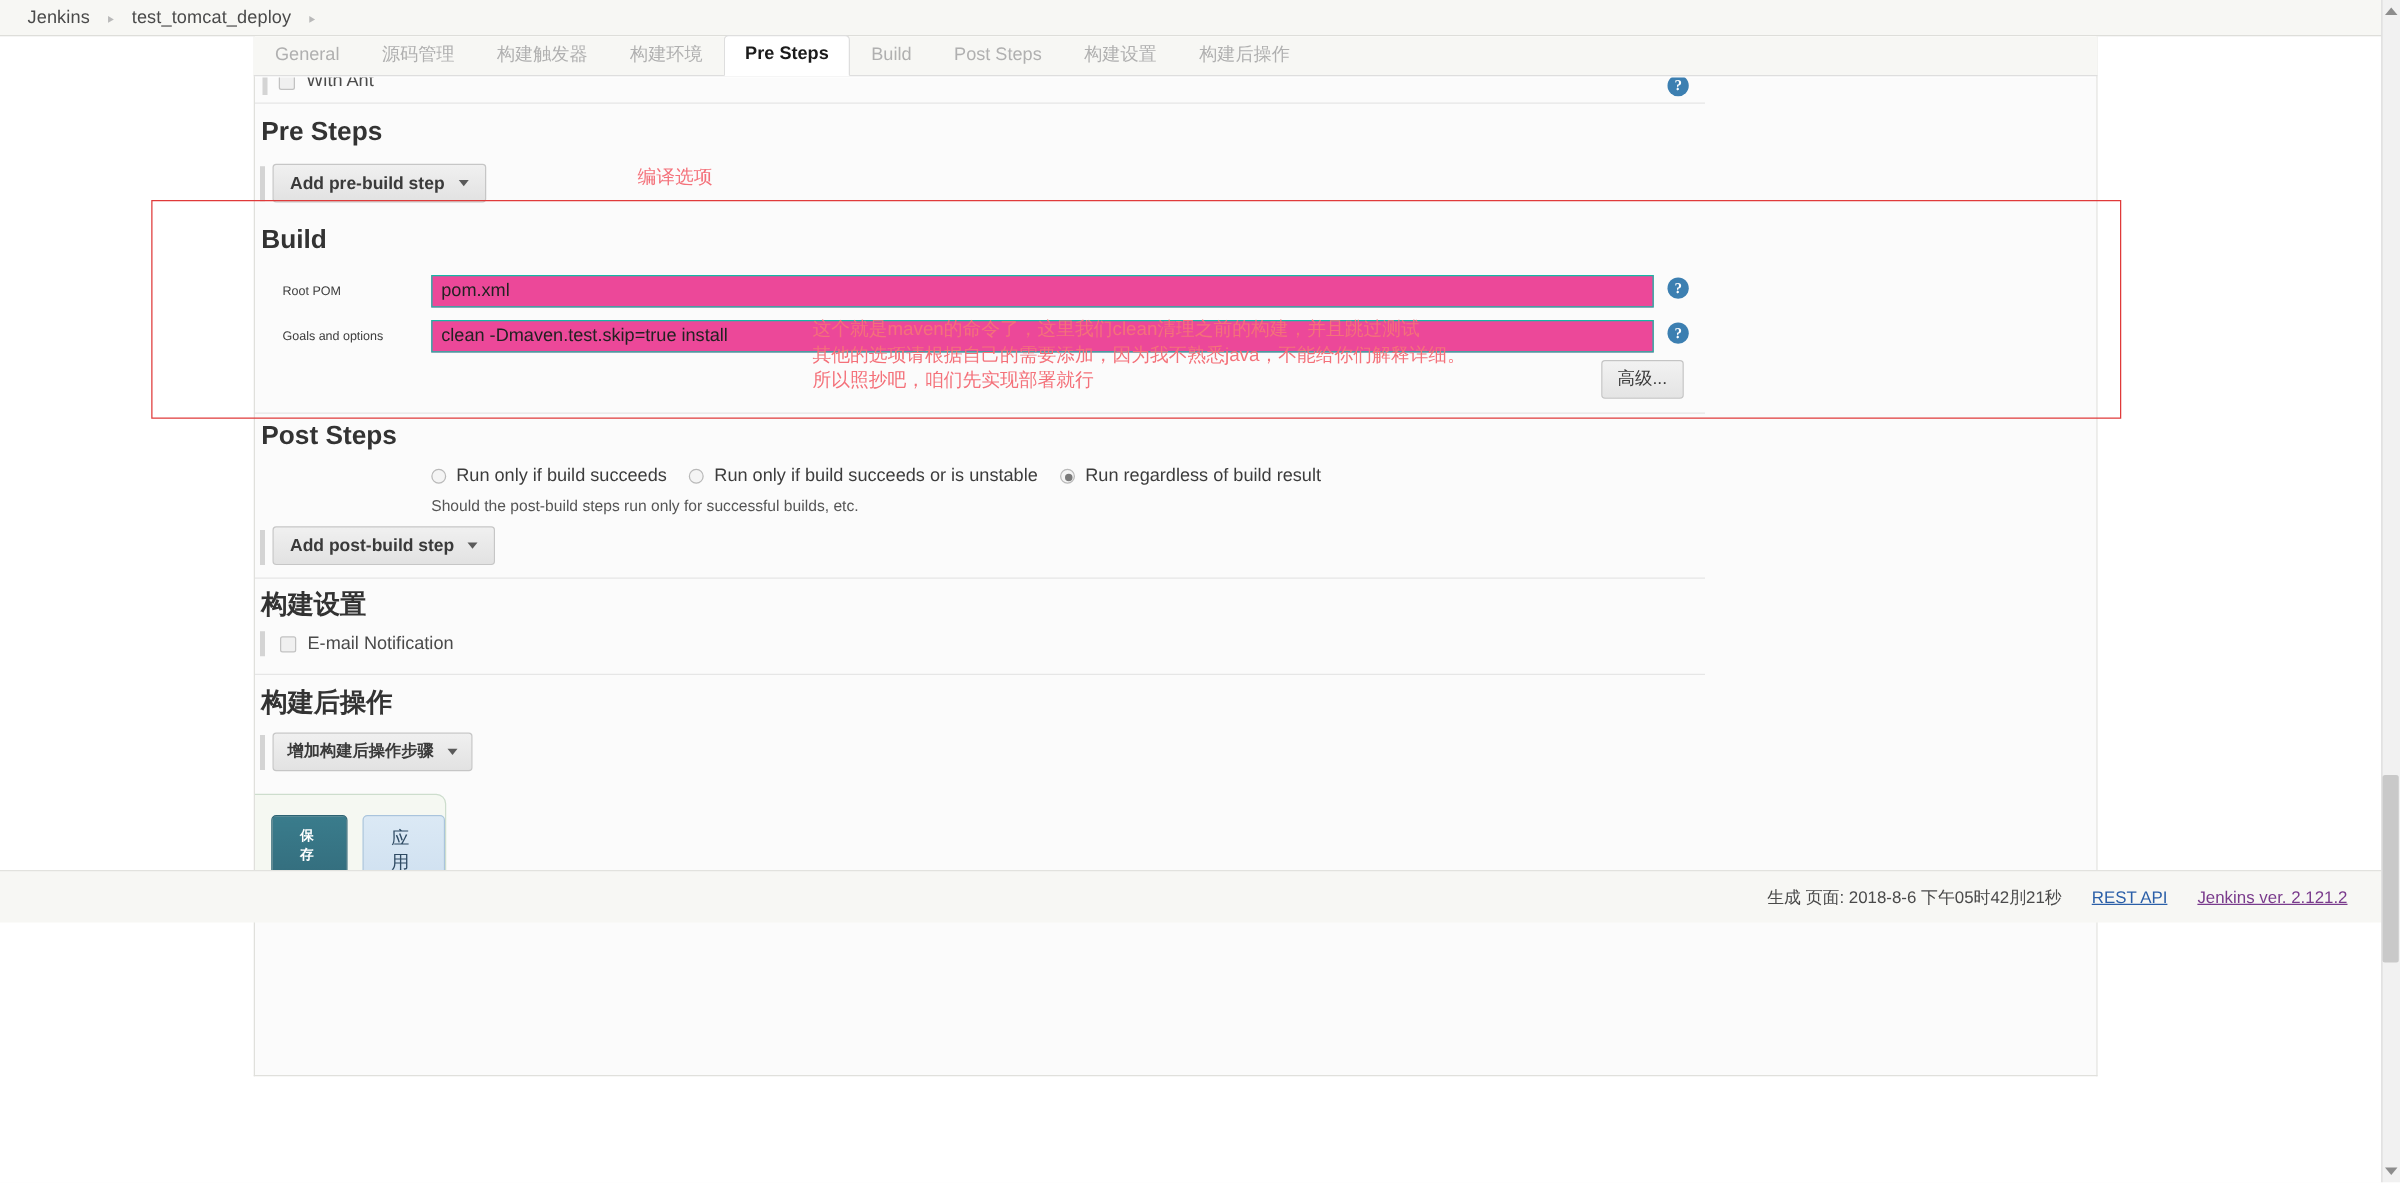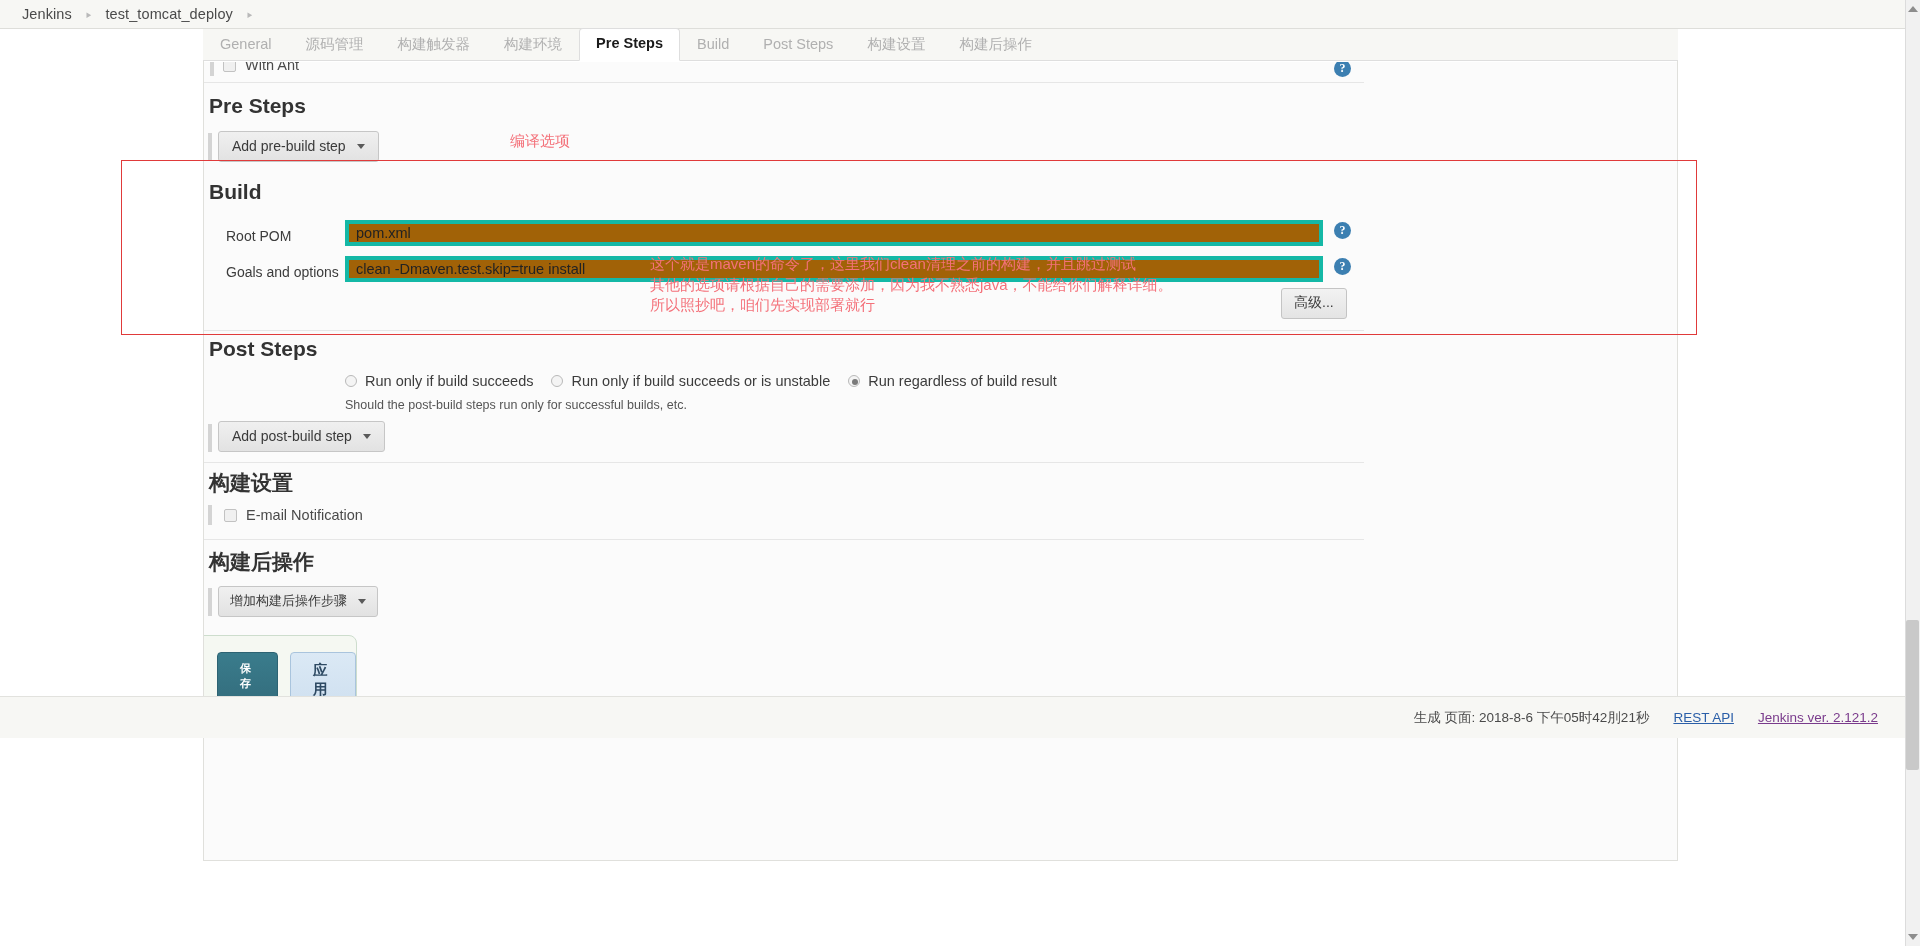--- a/index.html
+++ b/index.html
@@ -90,41 +90,41 @@
     background: #3c7fb1;
     color: #fff; font-size: 12px; font-weight: bold;
     display: inline-flex; align-items:center; justify-content:center;
     font-family: "Liberation Serif", serif;
     cursor: pointer;
   }
 
   .btn-grey {
     background: linear-gradient(#f0f0f0, #e2e2e2);
     border: 1px solid #c6c6c6; border-radius: 3px;
-    font-size: 14px; color: #3a3a3a; font-weight: normal;
+    font-size: 14px; color: #3a3a3a; font-weight: bold;
     padding: 6px 13px 7px 13px;
     display: inline-flex; align-items: center; gap: 11px;
     cursor: pointer; line-height: 16px;
   }
   .btn-grey .caret {
     width:0;height:0;border-left:4.5px solid transparent;
     border-right:4.5px solid transparent;border-top:5px solid #5a5a5a;
   }
   .btn-adv {
     background: linear-gradient(#f2f2f2, #e4e4e4);
     border: 1px solid #c4c4c4; border-radius: 3px;
     font-size: 14px; color: #3a3a3a;
     padding: 5px 12px 6px 12px; cursor: pointer;
   }
 
   .field-label {
-    font-size: 14px; color: #3c3c3c; text-align: left;
+    font-size: 10px; color: #3c3c3c; text-align: left;
   }
   .text-input {
-    border: 4px solid #14b8a6; background: #a16207;
+    border: 1px solid #14b8a6; background: #ec4899;
     font-size: 14.5px; color: #222;
     padding: 4px 7px; height: 26px;
     font-family: "Liberation Sans", sans-serif;
     outline: none;
   }
 
   .annotation {
     color: #f4717a; font-size: 15px;
     font-family: "Liberation Sans", "DejaVu Sans", sans-serif;
     white-space: nowrap;
@@ -156,21 +156,21 @@
   }
   .btn-save {
     background: linear-gradient(#3a7c8c, #336c7c);
     border: 1px solid #2d6373; border-radius: 4px;
     color: #fff; font-size: 11px; font-weight: bold;
     padding: 8px 22px; cursor: pointer;
   }
   .btn-apply {
     background: linear-gradient(#dbe9f5, #cfe0f0);
     border: 1px solid #a9c4dd; border-radius: 4px;
-    color: #2e4a63; font-size: 14.5px; font-weight: bold;
+    color: #2e4a63; font-size: 14.5px; font-weight: normal;
     padding: 8px 22px; cursor: pointer;
   }
 
   
   .footer {
     position: absolute; left: 0; bottom: 0; width: 1920px; height: 42px;
     background: #f7f7f4; border-top: 1px solid #e2e2de;
     display:flex; align-items: center; justify-content: flex-end;
     padding-right: 42px; gap: 24px;
   }

